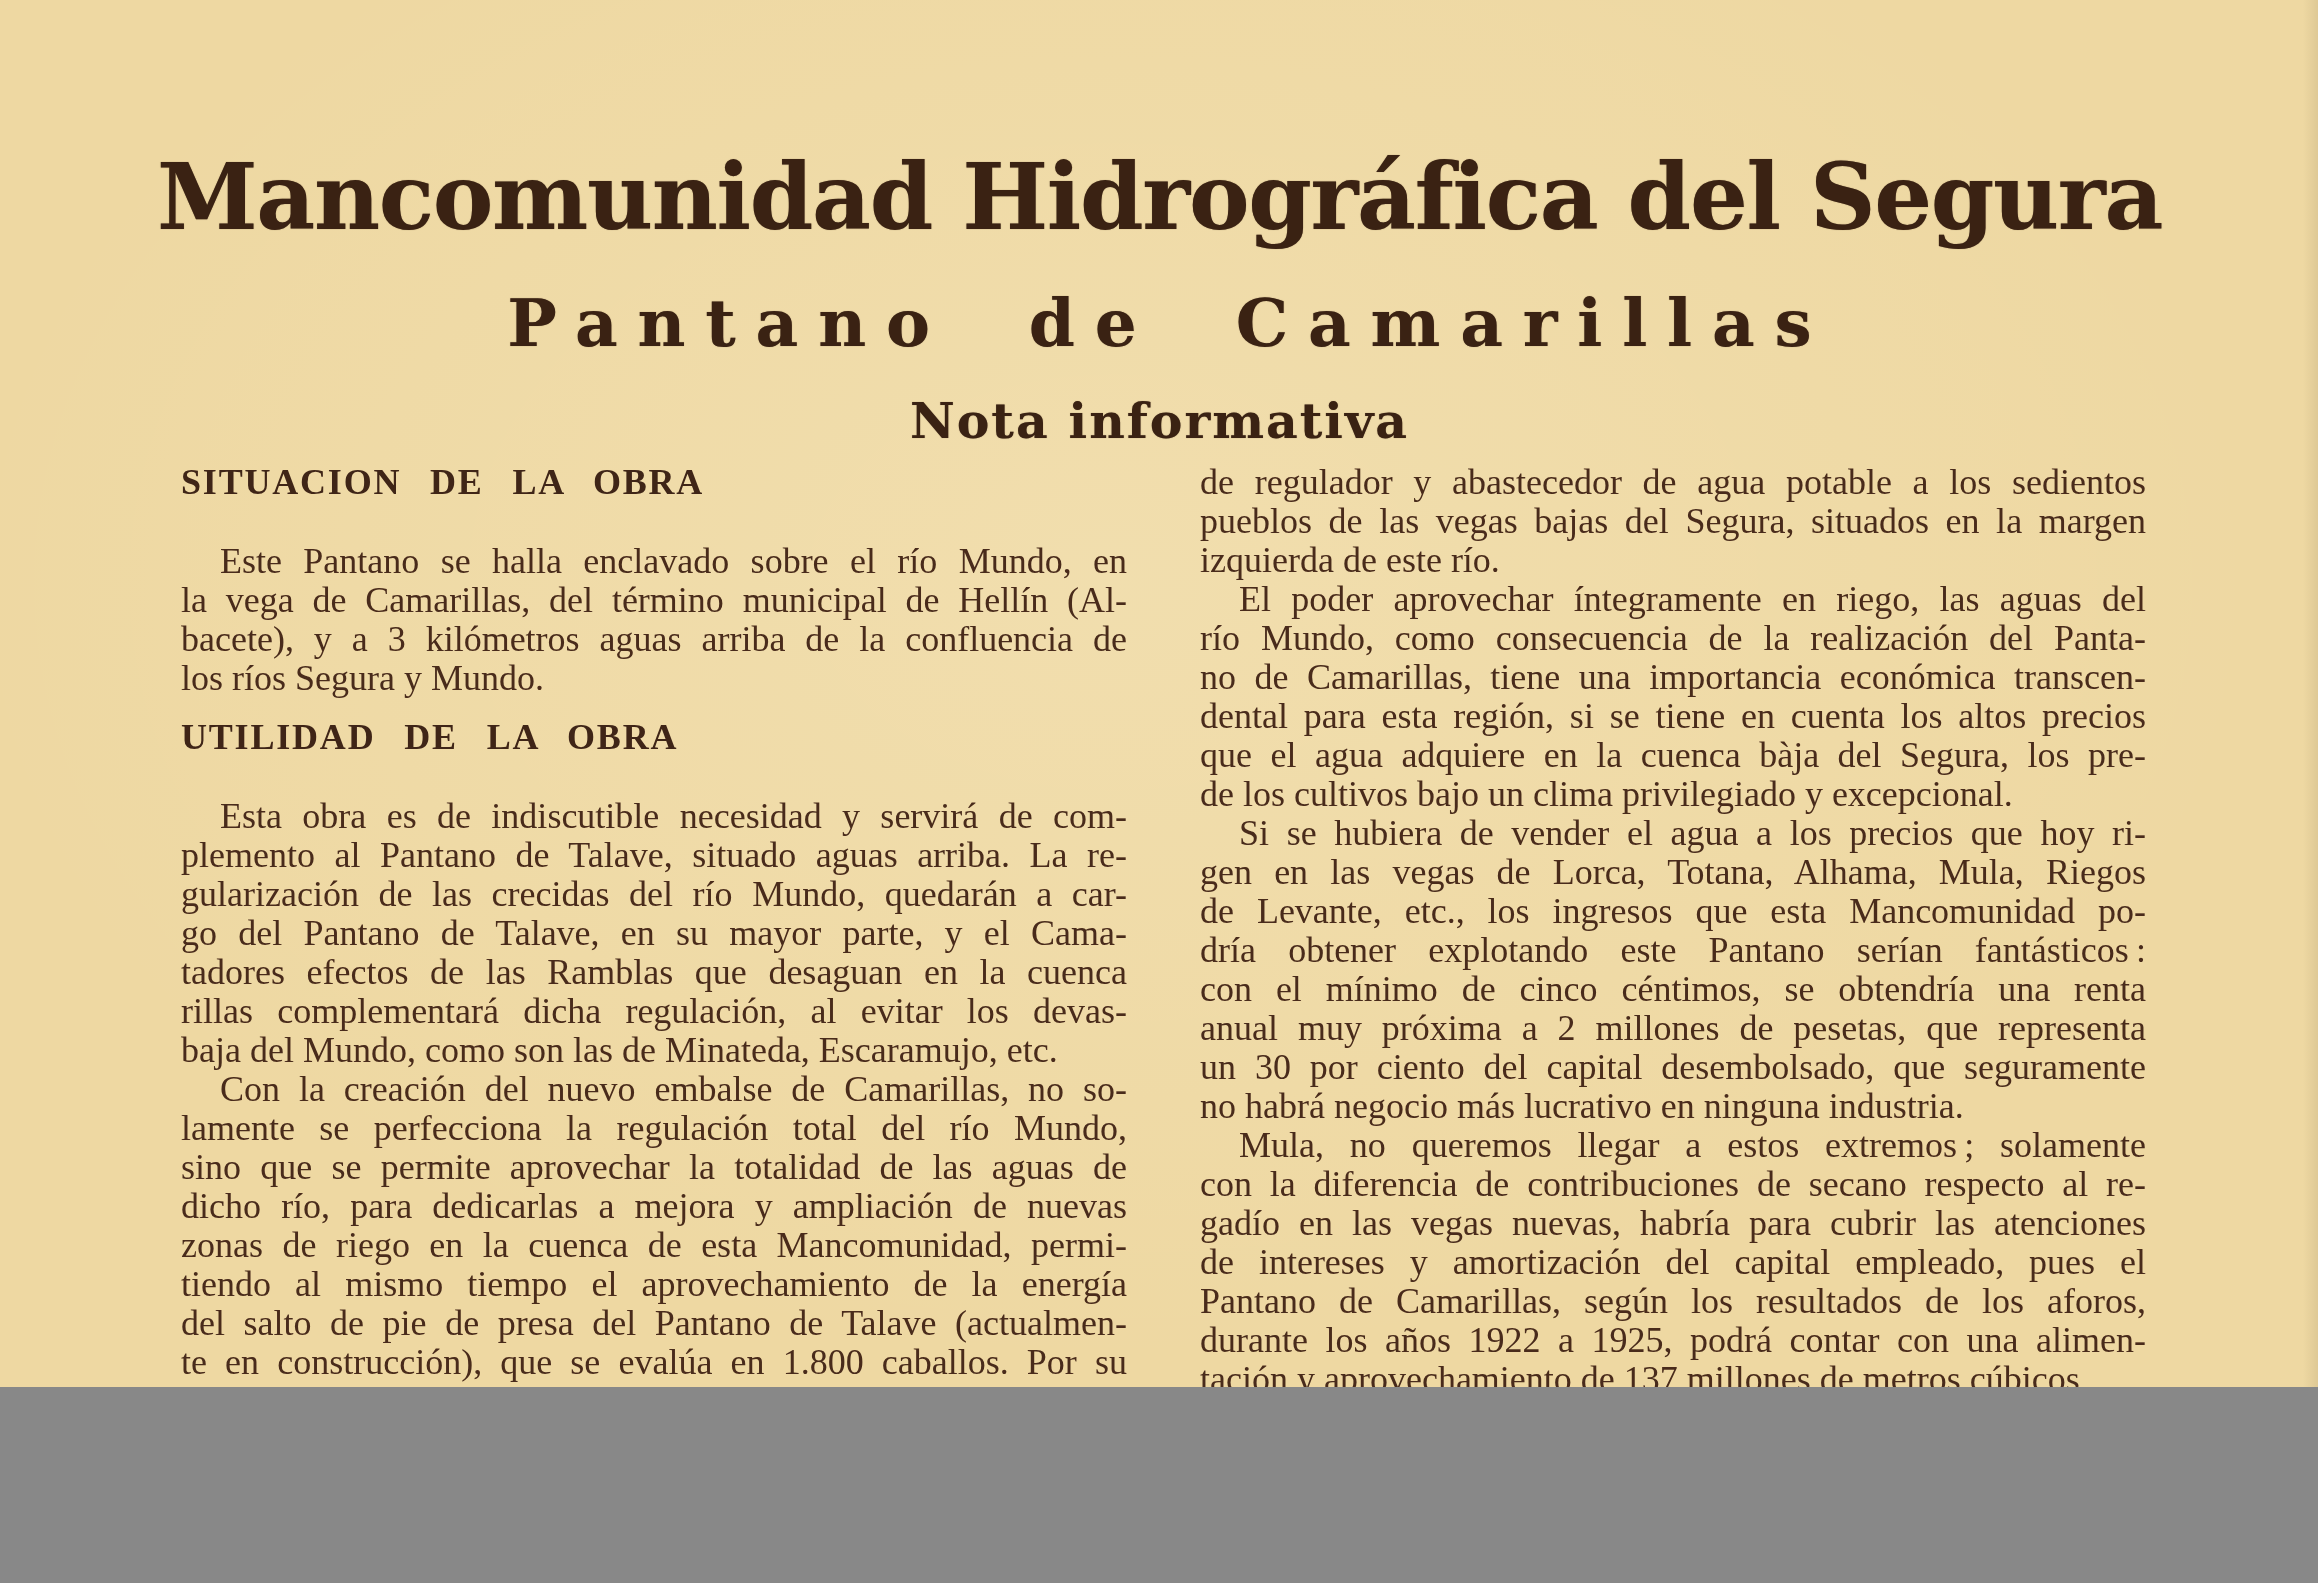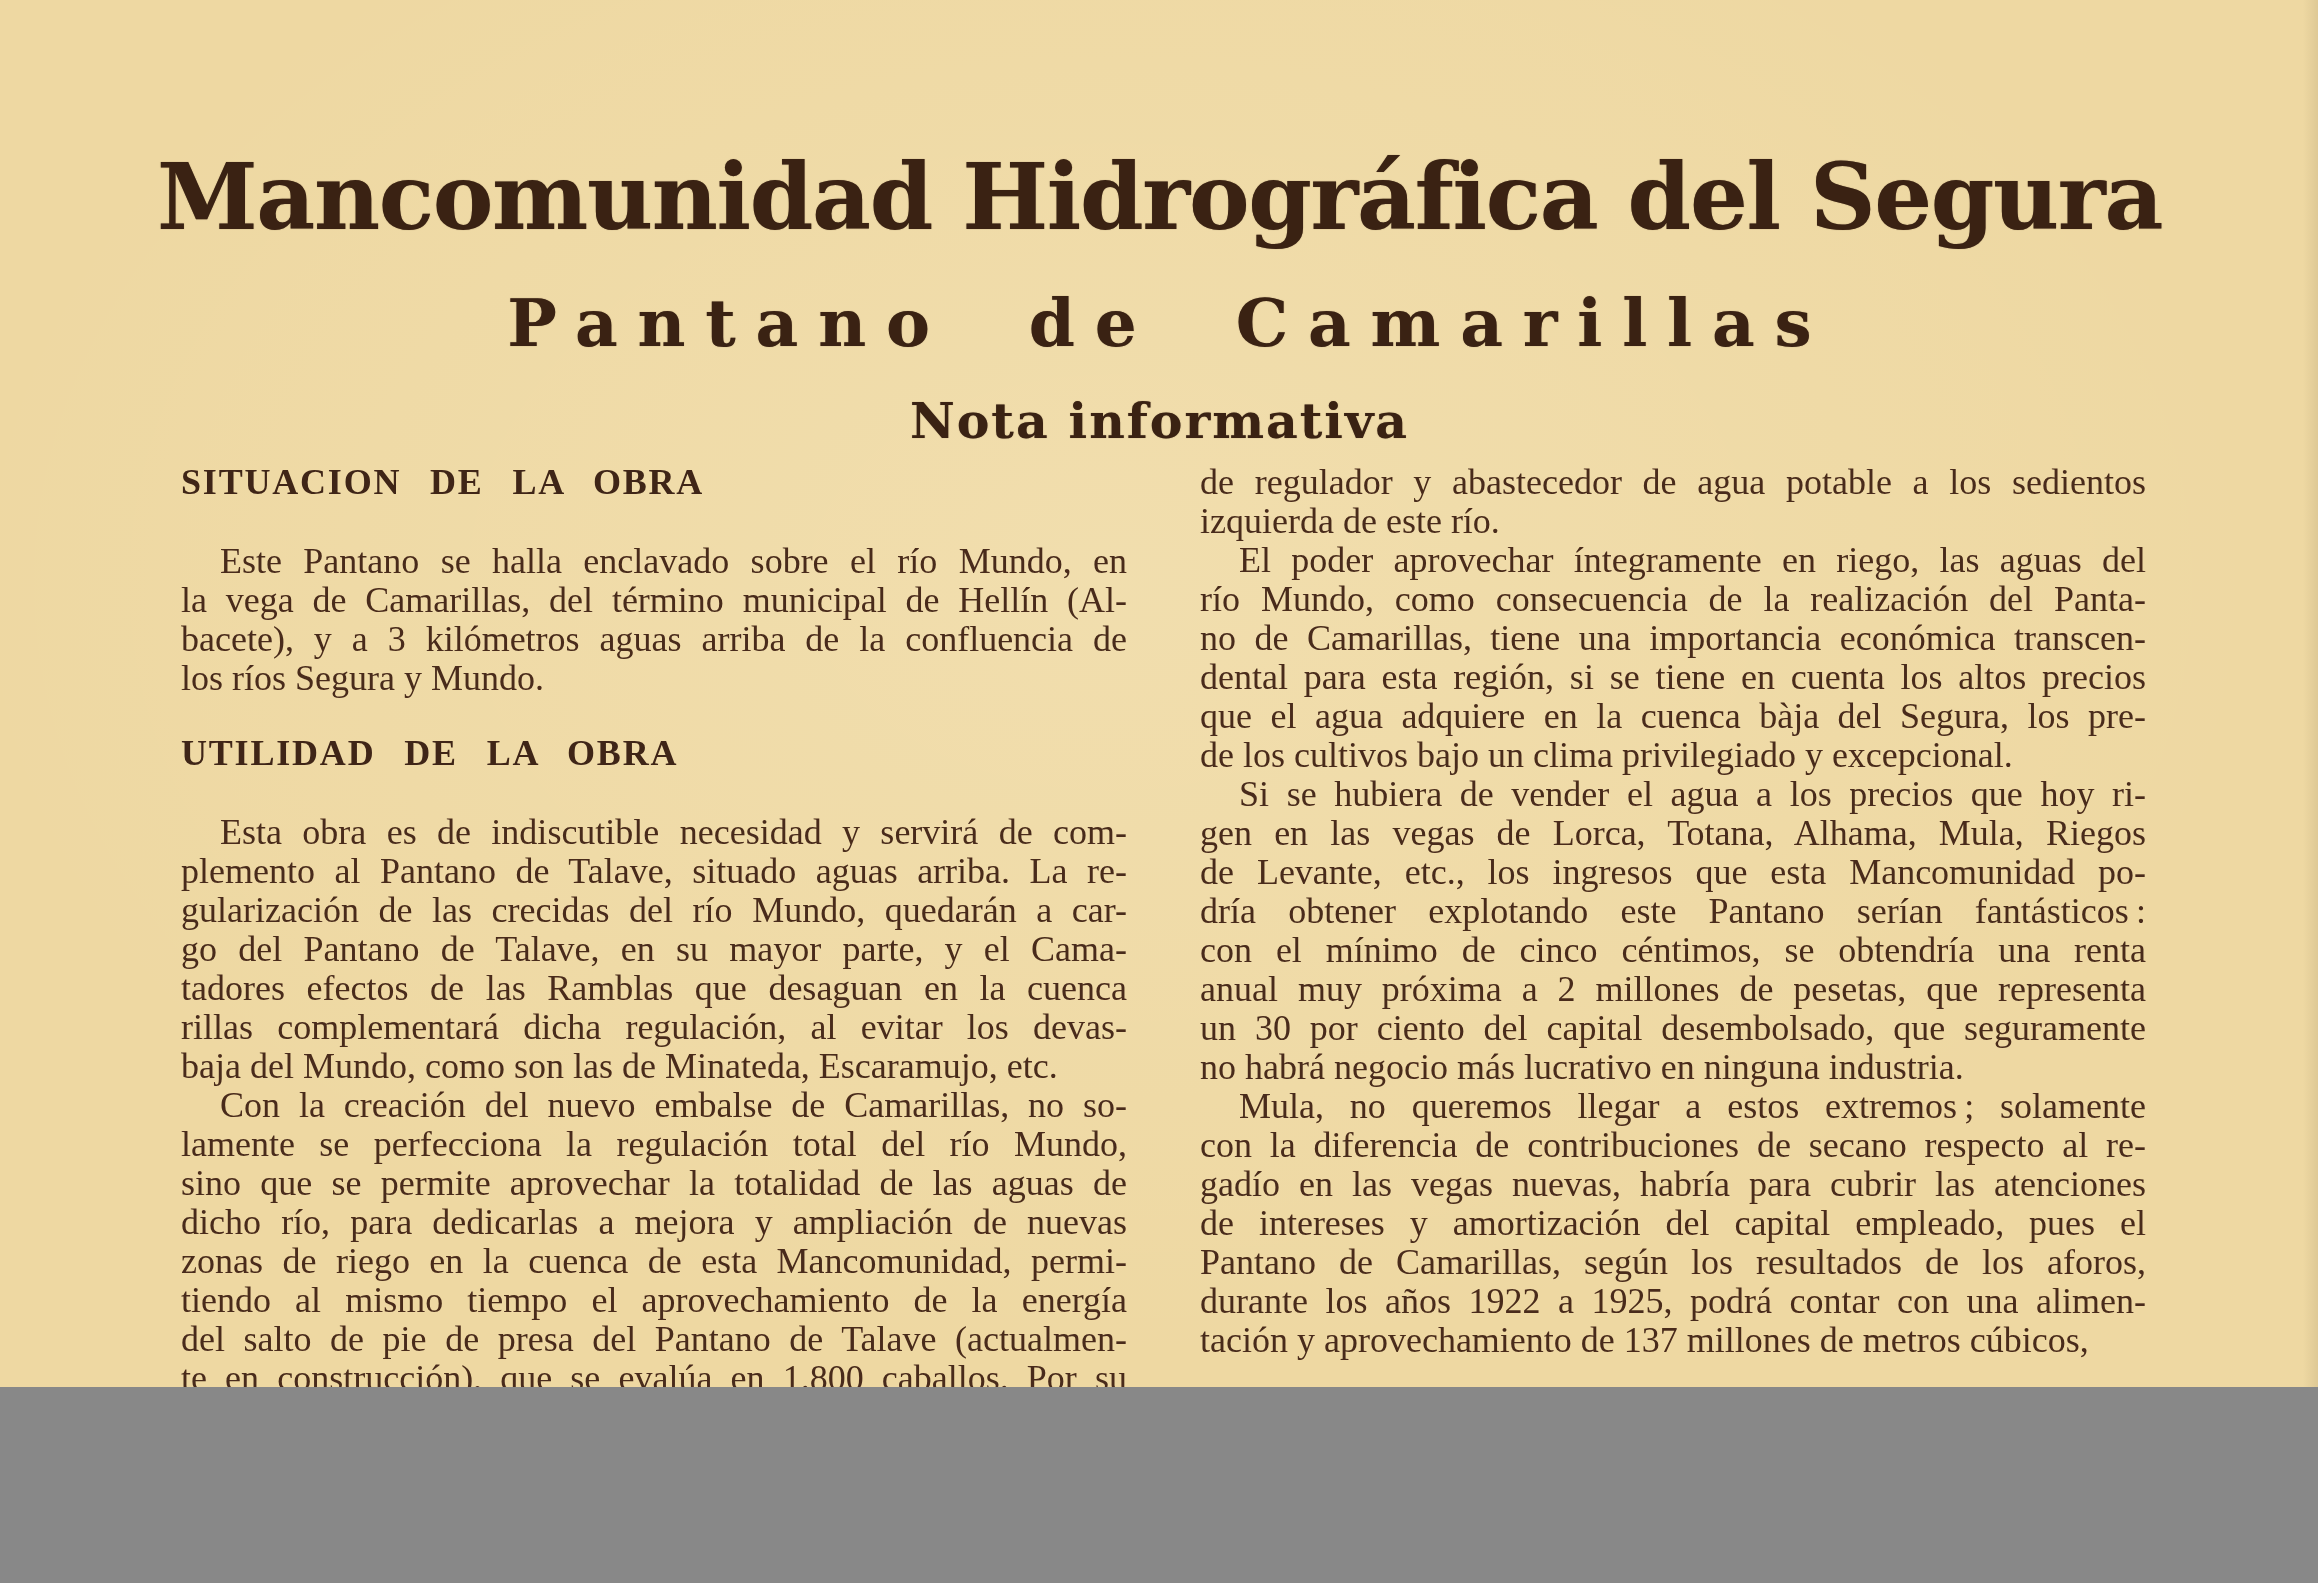--- a/index.html
+++ b/index.html
@@ -39,21 +39,21 @@
     padding:0 161px 0 181px;
     margin-top:14px;
   }
   .col{ width:946px; font-size:36px; line-height:39px; color:#492b1b; }
   .sec-heading{
     font-weight:bold; font-size:36px;
     letter-spacing:0.05em; word-spacing:0.5em;
     color:#3f2517;
     margin:0 0 40px 0;
   }
-  .sec-heading.mid{ margin-top:36px; }
+  .sec-heading.mid{ margin-top:20px; }
   .para{ margin:0; }
   .line{ text-align:justify; text-align-last:justify; white-space:nowrap; }
   .line.last{ text-align-last:left; }
   .line.indent{ text-indent:39px; }
   .dot-artifact{
     position:absolute; left:1305px; top:1494px;
     width:6.1px; height:6.1px; border-radius:50%;
     background:rgba(74,44,28,0.55);
   }
   .scan-noise{
@@ -109,20 +109,21 @@
           <div class="line">tiendo al mismo tiempo el aprovechamiento de la energía</div>
           <div class="line">del salto de pie de presa del Pantano de Talave (actualmen-</div>
           <div class="line">te en construcción), que se evalúa en 1.800 caballos. Por su</div>
           <div class="line last">especial situación, puede desempeñar este Pantano la misión</div>
         </div>
     </div>
 
     <div class="col">
       <div class="para">
           <div class="line">de regulador y abastecedor de agua potable a los sedientos</div>
+          <div class="line">pueblos de las vegas bajas del Segura, situados en la margen</div>
           <div class="line last">izquierda de este río.</div>
         </div>
       <div class="para">
           <div class="line indent">El poder aprovechar íntegramente en riego, las aguas del</div>
           <div class="line">río Mundo, como consecuencia de la realización del Panta-</div>
           <div class="line">no de Camarillas, tiene una importancia económica transcen-</div>
           <div class="line">dental para esta región, si se tiene en cuenta los altos precios</div>
           <div class="line">que el agua adquiere en la cuenca bàja del Segura, los pre-</div>
           <div class="line last">de los cultivos bajo un clima privilegiado y excepcional.</div>
         </div>

